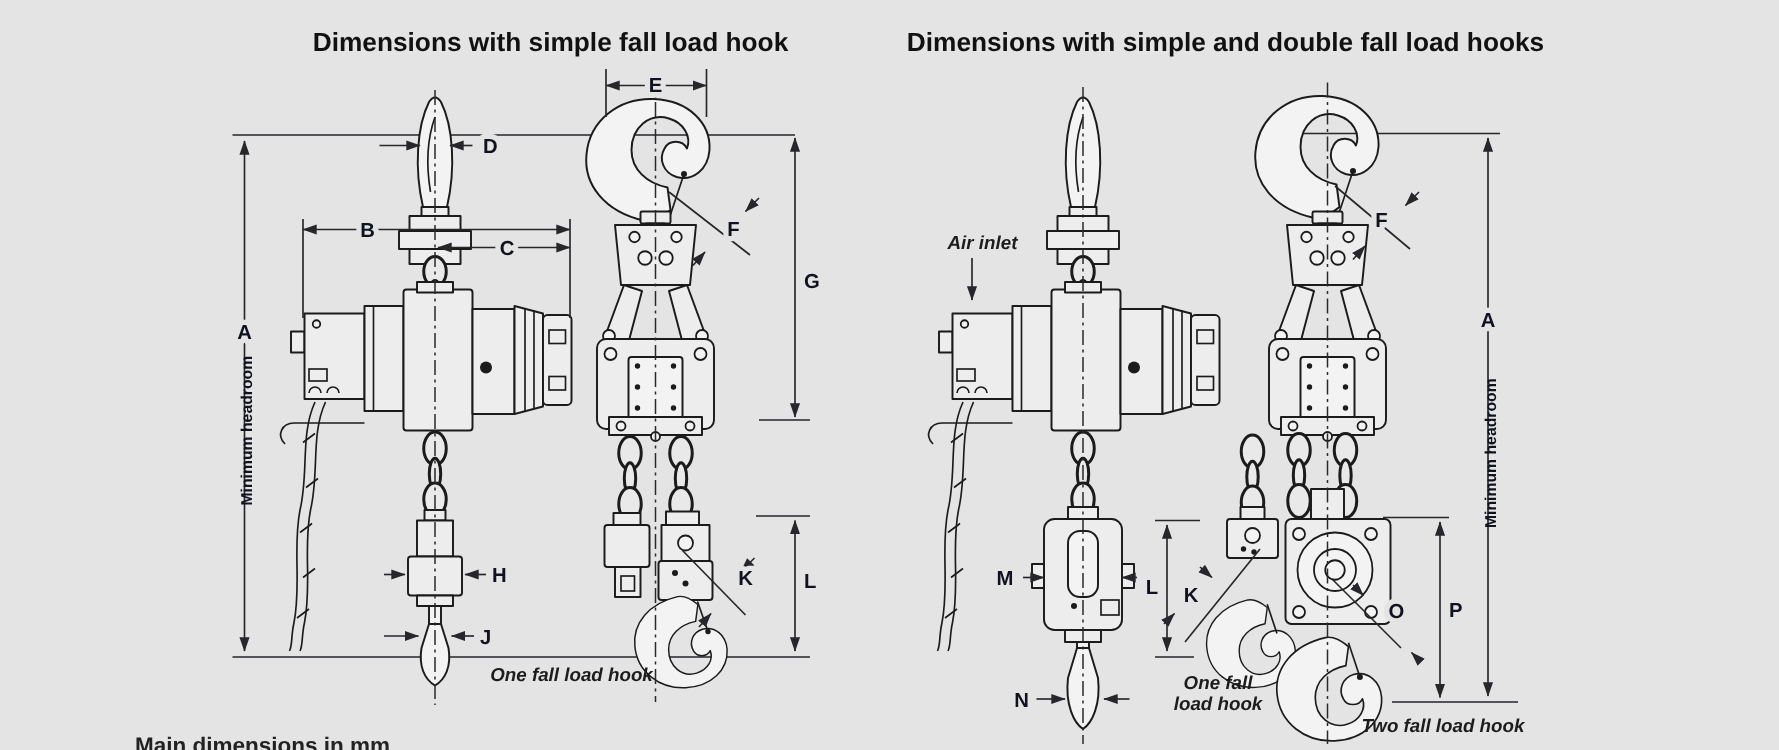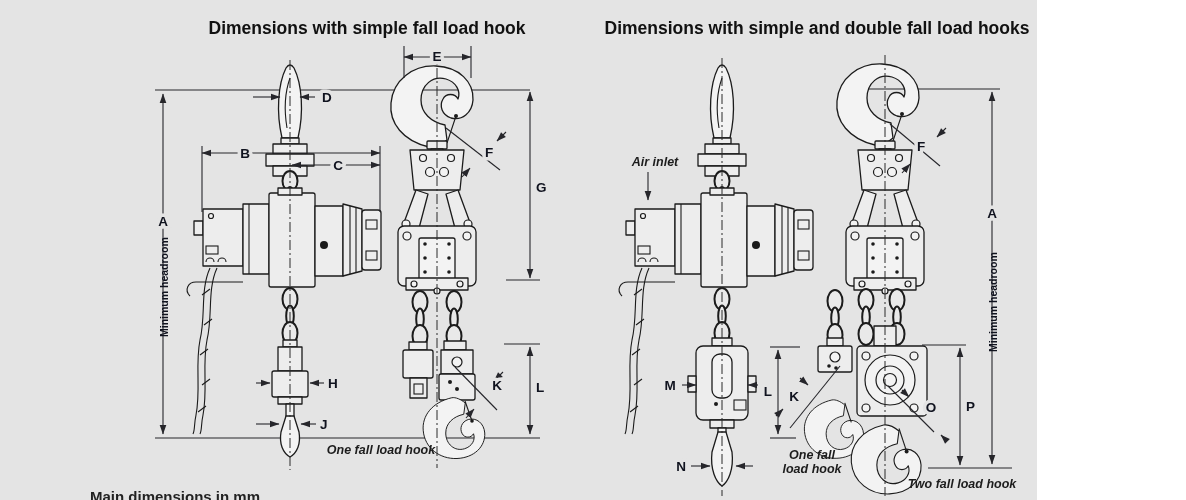--- a/index.html
+++ b/index.html
@@ -1,16 +1,16 @@
 <!DOCTYPE html>
 <html><head>
 <meta charset="utf-8">
 <style>
   html,body{margin:0;padding:0;}
-  #stage{width:1037px;height:500px;background:#e4e4e4;overflow:hidden;position:relative;}
+  #stage{width:1186px;height:500px;background:#e4e4e4;overflow:hidden;position:relative;}
   .t-title{font:700 17.5px "Liberation Sans",sans-serif;fill:#111;}
   .t-dim{font:700 13.5px "Liberation Sans",sans-serif;fill:#10131f;paint-order:stroke;stroke:#e4e4e4;stroke-width:7px;stroke-linejoin:round;}
   .t-cap{font:italic 700 12.5px "Liberation Sans",sans-serif;fill:#1c1c1c;}
   .t-rot{font:700 10.5px "Liberation Sans",sans-serif;fill:#10131f;}
   .t-foot{font:700 15px "Liberation Sans",sans-serif;fill:#222;}
   .sh{fill:#ededed;stroke:#1b1b1b;stroke-width:1.3;stroke-linejoin:round;}
   .sh2{fill:#f3f3f3;stroke:#1b1b1b;stroke-width:1.3;stroke-linejoin:round;}
   .ln{fill:none;stroke:#1b1b1b;stroke-width:1.1;}
   .dim{fill:none;stroke:#26262b;stroke-width:1.1;}
   .cl{fill:none;stroke:#2a2a2a;stroke-width:1;stroke-dasharray:10 3 2 3;}

